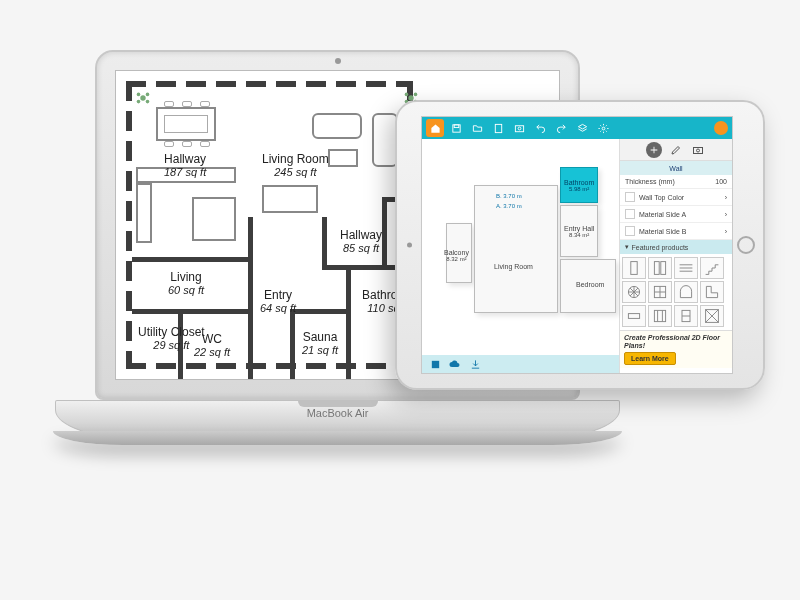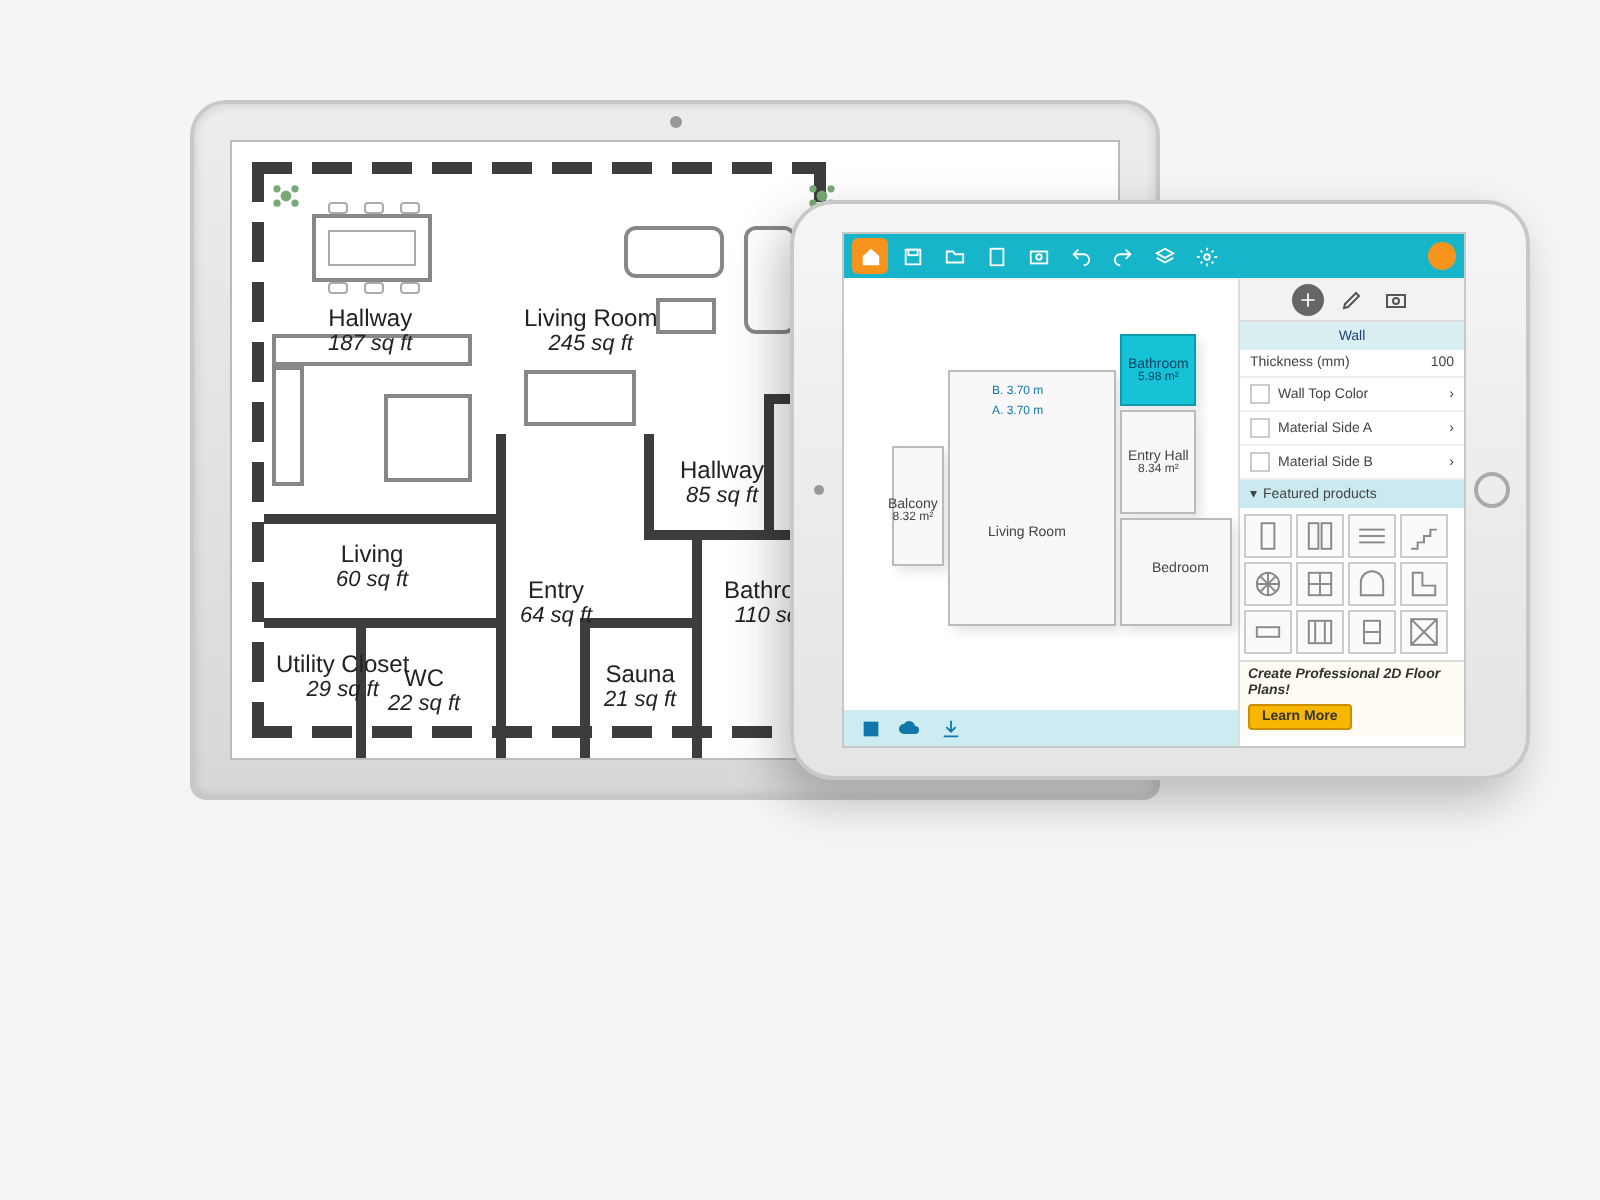--- a/index.html
+++ b/index.html
@@ -221,20 +221,25 @@
         <div class="room-label" style="left:218px;top:152px;"><span>Hallway</span><small>85 sq ft</small></div>
         <div class="room-label" style="left:46px;top:194px;"><span>Living</span><small>60 sq ft</small></div>
         <div class="room-label" style="left:138px;top:212px;"><span>Entry</span><small>64 sq ft</small></div>
         <div class="room-label" style="left:16px;top:249px;"><span>Utility Closet</span><small>29 sq ft</small></div>
         <div class="room-label" style="left:72px;top:256px;"><span>WC</span><small>22 sq ft</small></div>
         <div class="room-label" style="left:180px;top:254px;"><span>Sauna</span><small>21 sq ft</small></div>
         <div class="room-label" style="left:240px;top:212px;"><span>Bathroom</span><small>110 sq ft</small></div>
       </div>
     </div>
   </div>
+  <div class="laptop-base">
+    <div class="laptop-notch"></div>
+    <div class="laptop-brand">MacBook Air</div>
+    <div class="laptop-foot"></div>
+  </div>
 </div>
 
 <div class="tablet">
   <div class="tablet-camera"></div>
   <div class="tablet-home"></div>
   <div class="tablet-display">
 
     <div class="toolbar">
       <div class="tb-btn home">
           <svg viewBox="0 0 24 24" fill="#fff">

